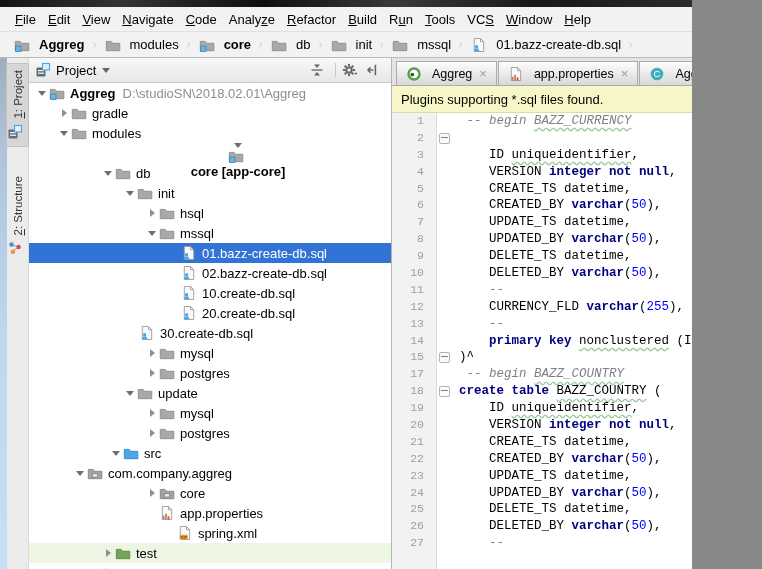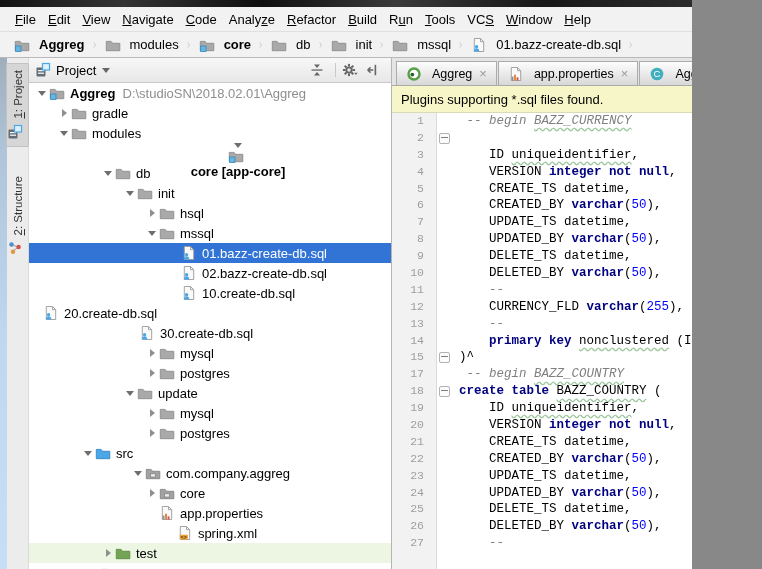--- a/index.html
+++ b/index.html
@@ -384,21 +384,21 @@
             <span class="ic">
               <svg viewBox="0 0 16 16">
                 <path d="M3.3 1.5 h6.2 l3.2 3.2 v9.8 H3.3 z" fill="#FAFAFA" stroke="#9B9B9B" stroke-width="0.9"></path>
                 <path d="M9.5 1.7 v3 h3" fill="none" stroke="#9B9B9B" stroke-width="0.9"></path>
                 <circle cx="5.6" cy="9.7" r="1.7" fill="#4AA7E8"></circle>
                 <path d="M2.9 14.6 c0-2.3 1.3-3.3 2.7-3.3 s2.7 1 2.7 3.3 z" fill="#4AA7E8"></path>
               </svg>
             </span>
             <span>10.create-db.sql</span>
           </div>
-          <div class="trow" style="">
+          <div class="trow" style="padding-left: 138px;">
             <span class="tw"></span>
             <span class="ic">
               <svg viewBox="0 0 16 16">
                 <path d="M3.3 1.5 h6.2 l3.2 3.2 v9.8 H3.3 z" fill="#FAFAFA" stroke="#9B9B9B" stroke-width="0.9"></path>
                 <path d="M9.5 1.7 v3 h3" fill="none" stroke="#9B9B9B" stroke-width="0.9"></path>
                 <circle cx="5.6" cy="9.7" r="1.7" fill="#4AA7E8"></circle>
                 <path d="M2.9 14.6 c0-2.3 1.3-3.3 2.7-3.3 s2.7 1 2.7 3.3 z" fill="#4AA7E8"></path>
               </svg>
             </span>
             <span>20.create-db.sql</span>
@@ -463,32 +463,32 @@
             <span class="tw">
               <span class="arr-r"></span>
             </span>
             <span class="ic">
               <svg viewBox="0 0 16 16">
                 <path d="M1.3 13.7 V4.4 h4.8 l1.5 1.9 h7.2 v7.4 z" fill="#A9A9A9" stroke="#8C8C8C" stroke-width="0.9" stroke-linejoin="round"></path>
               </svg>
             </span>
             <span>postgres</span>
           </div>
-          <div class="trow" style="padding-left: 52px;">
+          <div class="trow" style="padding-left: 80px;">
             <span class="tw">
               <span class="arr-d"></span>
             </span>
             <span class="ic">
               <svg viewBox="0 0 16 16">
                 <path d="M1.3 13.7 V4.4 h4.8 l1.5 1.9 h7.2 v7.4 z" fill="#4AA7E8" stroke="#3787C4" stroke-width="0.9" stroke-linejoin="round"></path>
               </svg>
             </span>
             <span>src</span>
           </div>
-          <div class="trow" style="padding-left: 102px; text-align: center;">
+          <div class="trow" style="padding-left: 44px; text-align: center;">
             <span class="tw">
               <span class="arr-d"></span>
             </span>
             <span class="ic">
               <svg viewBox="0 0 16 16">
                 <path d="M1.3 13.7 V4.4 h4.8 l1.5 1.9 h7.2 v7.4 z" fill="#A2A2A2" stroke="#868686" stroke-width="0.9" stroke-linejoin="round"></path>
                 <rect x="5.6" y="8.8" width="4.8" height="3.2" fill="#EDEDED" stroke="#7E7E7E" stroke-width="0.7"></rect>
               </svg>
             </span>
             <span>com.company.aggreg</span>

